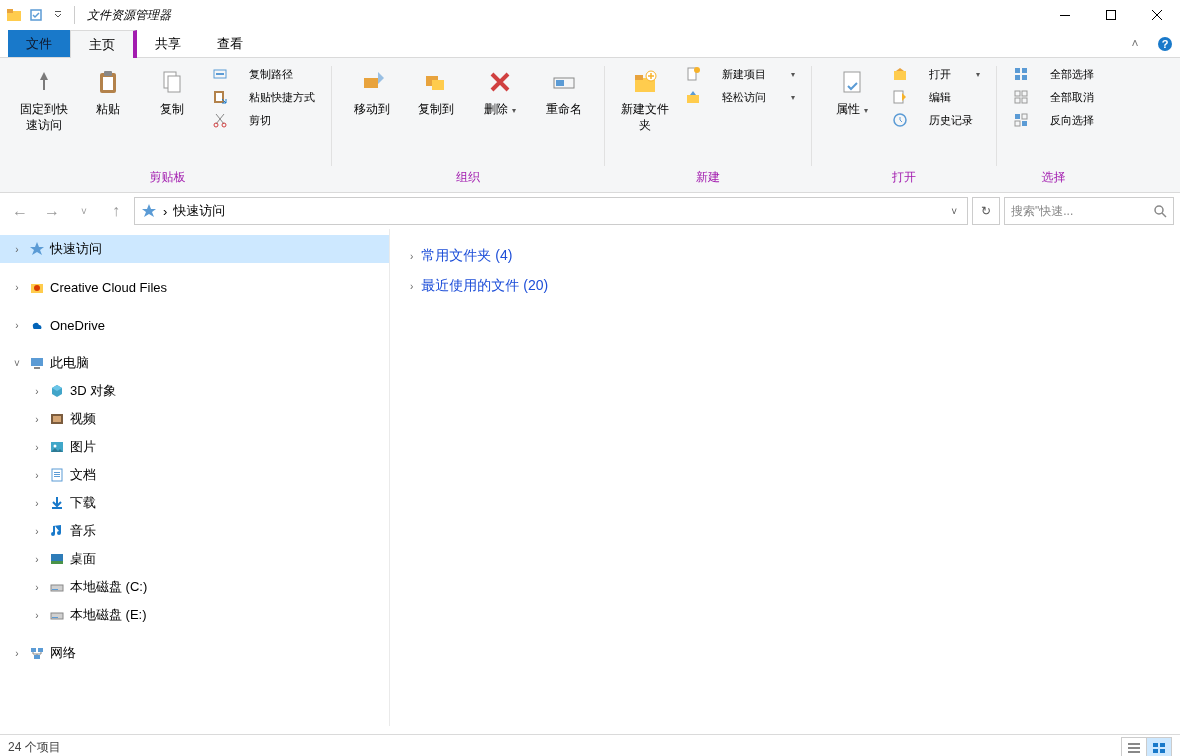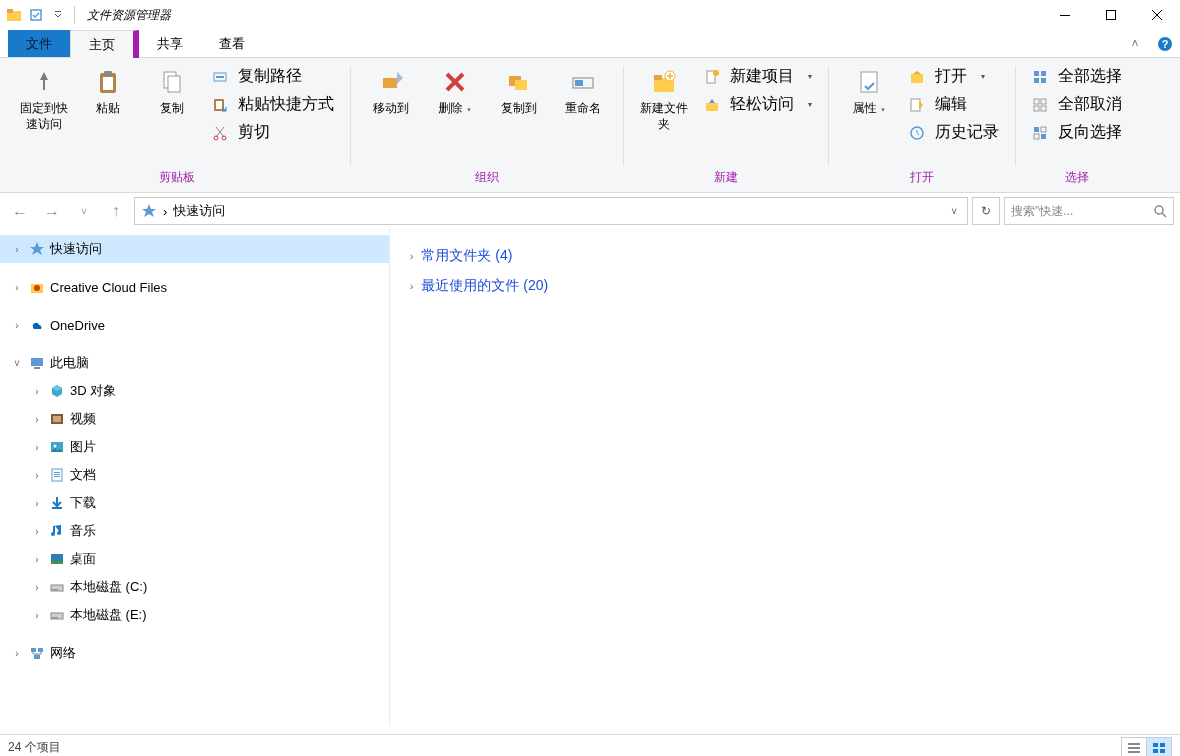--- a/index.html
+++ b/index.html
@@ -9,35 +9,35 @@
 .titlebar .tb-icon { width: 20px; height: 20px; display: flex; align-items: center; justify-content: center; margin-right: 2px; }
 .titlebar .qat { display: flex; align-items: center; }
 .titlebar .title-text { margin-left: 8px; font-size: 12px; font-style: italic; }
 .titlebar .win-controls { margin-left: auto; display: flex; }
 .titlebar .win-controls .wc { width: 46px; height: 30px; display: flex; align-items: center; justify-content: center; font-size: 12px; }
 .titlebar .sep { width: 1px; height: 18px; background: #ccc; margin: 0 4px; }
 
 .ribbon-tabs { height: 28px; display: flex; align-items: stretch; border-bottom: 1px solid #dadada; }
 .ribbon-tabs .tab { padding: 0 18px; display: flex; align-items: center; font-size: 13px; cursor: default; }
 .ribbon-tabs .tab.file { background: #1979ca; color: #0f172a; margin-left: 8px; }
-.ribbon-tabs .tab.active { background: #f5f6f7; border-top: 1px solid #dadada; border-left: 1px solid #dadada; border-right: 6px solid #a21caf; margin-bottom: -1px; }
+.ribbon-tabs .tab.active { background: #f5f6f7; border-top: 1px solid #dadada; border-left: 1px solid #dadada; border-right: 4px solid #a21caf; margin-bottom: -1px; }
 .ribbon-tabs .spacer { flex: 1; }
 .ribbon-tabs .collapse { width: 30px; display: flex; align-items: center; justify-content: center; color: #777; }
 .ribbon-tabs .help { width: 30px; display: flex; align-items: center; justify-content: center; }
 
 .ribbon { height: 135px; background: #f5f6f7; border-bottom: 1px solid #dadada; display: flex; padding: 4px 6px 0; }
 .ribbon .group { display: flex; flex-direction: column; align-items: center; padding: 0 8px; }
 .ribbon .group .group-body { flex: 1; display: flex; align-items: flex-start; gap: 4px; }
 .ribbon .group .group-label { font-size: 12px; color: #a21caf; padding: 3px 0 6px; }
 .ribbon .divider { width: 1px; background: #e1e1e1; margin: 4px 2px 26px; }
 .ribbon .big-btn { display: flex; flex-direction: column; align-items: center; width: 60px; padding: 4px 2px; text-align: center; gap: 4px; }
 .ribbon .big-btn .ico { width: 32px; height: 32px; display: flex; align-items: center; justify-content: center; }
-.ribbon .big-btn .lbl { font-size: 12px; line-height: 1.3; font-family: Liberation Mono, monospace; }
+.ribbon .big-btn .lbl { font-size: 12px; line-height: 1.3; }
 .ribbon .small-col { display: flex; flex-direction: column; gap: 3px; padding-top: 2px; }
-.ribbon .small-btn { display: flex; align-items: center; gap: 10px; padding: 2px 6px; font-size: 16px; white-space: nowrap; }
+.ribbon .small-btn { display: flex; align-items: center; gap: 21px; padding: 2px 6px; font-size: 11px; white-space: nowrap; }
 .ribbon .small-btn .ico { width: 16px; height: 16px; display: flex; align-items: center; justify-content: center; }
 .ribbon .dd::after { content: "▾"; font-size: 8px; margin-left: 4px; color: #555; }
 
 .navbar { height: 36px; display: flex; align-items: center; padding: 4px 6px; gap: 4px; }
 .navbar .nav-btn { width: 28px; height: 28px; display: flex; align-items: center; justify-content: center; color: #999; font-size: 16px; }
 .navbar .addr { flex: 1; height: 28px; border: 1px solid #ccc; display: flex; align-items: center; padding: 0 6px; gap: 6px; }
 .navbar .addr .crumb { display: flex; align-items: center; gap: 4px; font-size: 13px; }
 .navbar .addr .spacer { flex: 1; }
 .navbar .addr .drop { color: #555; font-size: 10px; padding: 0 4px; }
 .navbar .refresh { width: 28px; height: 28px; border: 1px solid #ccc; display: flex; align-items: center; justify-content: center; color: #555; }
@@ -201,33 +201,33 @@
             <svg width="28" height="28">
               <rect x="6" y="10" width="14" height="10" fill="#e8a33d"></rect>
               <path d="M20 4l6 6-6 6" fill="#5b9bd5" opacity="0.6"></path>
             </svg>
           </div>
         <div class="lbl">移动到</div>
       </div>
       <div class="big-btn">
         <div class="ico">
             <svg width="28" height="28">
-              <path d="M6 6l16 16M22 6L6 22" stroke="#d04040" stroke-width="4"></path>
-            </svg>
-          </div>
-        <div class="lbl dd">删除</div>
-      </div>
-      <div class="big-btn">
-        <div class="ico">
-            <svg width="28" height="28">
               <rect x="4" y="8" width="12" height="10" fill="#e8a33d"></rect>
               <rect x="10" y="12" width="12" height="10" fill="#ffcc4d"></rect>
             </svg>
           </div>
         <div class="lbl">复制到</div>
+      </div>
+      <div class="big-btn">
+        <div class="ico">
+            <svg width="28" height="28">
+              <path d="M6 6l16 16M22 6L6 22" stroke="#d04040" stroke-width="4"></path>
+            </svg>
+          </div>
+        <div class="lbl dd">删除</div>
       </div>
       <div class="big-btn">
         <div class="ico">
             <svg width="28" height="28">
               <rect x="4" y="10" width="20" height="10" fill="none" stroke="#888"></rect>
               <rect x="6" y="12" width="8" height="6" fill="#5b9bd5"></rect>
             </svg>
           </div>
         <div class="lbl">重命名</div>
       </div>

